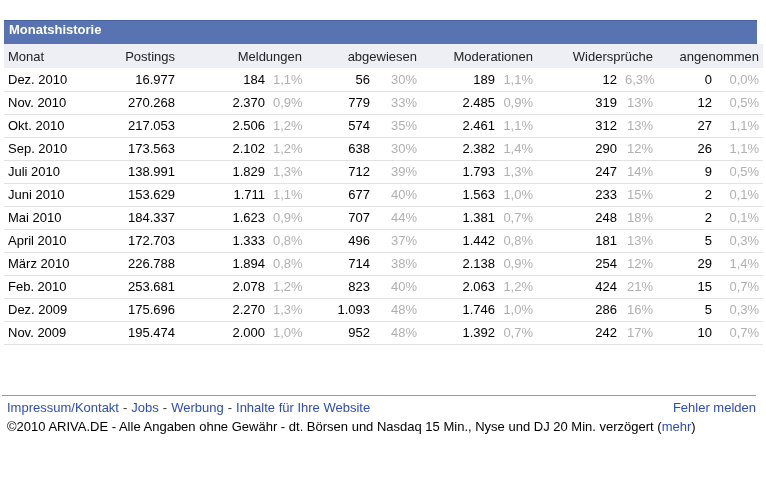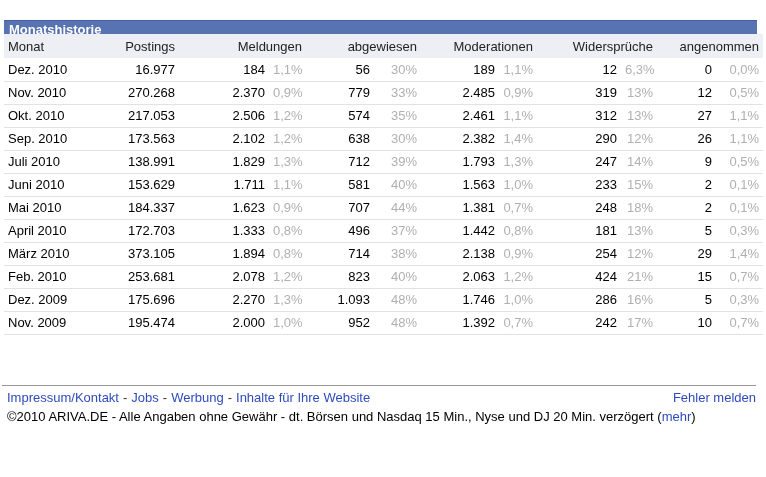--- a/index.html
+++ b/index.html
@@ -8,21 +8,21 @@
     width: 766px; height: 477px;
     background: #fff;
     font-family: "Liberation Sans", sans-serif;
     font-size: 13px;
     color: #000;
     overflow: hidden;
   }
   .panel { margin: 4px 0 0 4px; width: 759px; }
 
   .titlebar {
-    height: 14px;
+    height: 24px;
     line-height: 16px;
     margin-right: 6px;
     padding: 1px 0 0 5px;
     background: var(--title-bar-bg, #5873b2);
     border-top: 1px solid var(--title-bar-border, #46619e);
     color: #fff;
     font-weight: bold;
     margin-top: 20px;
   }
 
@@ -165,21 +165,21 @@
           <td class="c-val">247</td>
           <td class="c-pct">14%</td>
           <td class="c-val">9</td>
           <td class="c-pct c-last">0,5%</td>
         </tr>
         <tr>
           <td class="c-month">Juni 2010</td>
           <td class="c-val">153.629</td>
           <td class="c-val">1.711</td>
           <td class="c-pct">1,1%</td>
-          <td class="c-val">581</td>
+          <td class="c-val">677</td>
           <td class="c-pct">40%</td>
           <td class="c-val">1.563</td>
           <td class="c-pct">1,0%</td>
           <td class="c-val">233</td>
           <td class="c-pct">15%</td>
           <td class="c-val">2</td>
           <td class="c-pct c-last">0,1%</td>
         </tr>
         <tr>
           <td class="c-month">Mai 2010</td>
@@ -204,21 +204,21 @@
           <td class="c-pct">37%</td>
           <td class="c-val">1.442</td>
           <td class="c-pct">0,8%</td>
           <td class="c-val">181</td>
           <td class="c-pct">13%</td>
           <td class="c-val">5</td>
           <td class="c-pct c-last">0,3%</td>
         </tr>
         <tr>
           <td class="c-month">März 2010</td>
-          <td class="c-val">373.105</td>
+          <td class="c-val">226.788</td>
           <td class="c-val">1.894</td>
           <td class="c-pct">0,8%</td>
           <td class="c-val">714</td>
           <td class="c-pct">38%</td>
           <td class="c-val">2.138</td>
           <td class="c-pct">0,9%</td>
           <td class="c-val">254</td>
           <td class="c-pct">12%</td>
           <td class="c-val">29</td>
           <td class="c-pct c-last">1,4%</td>

